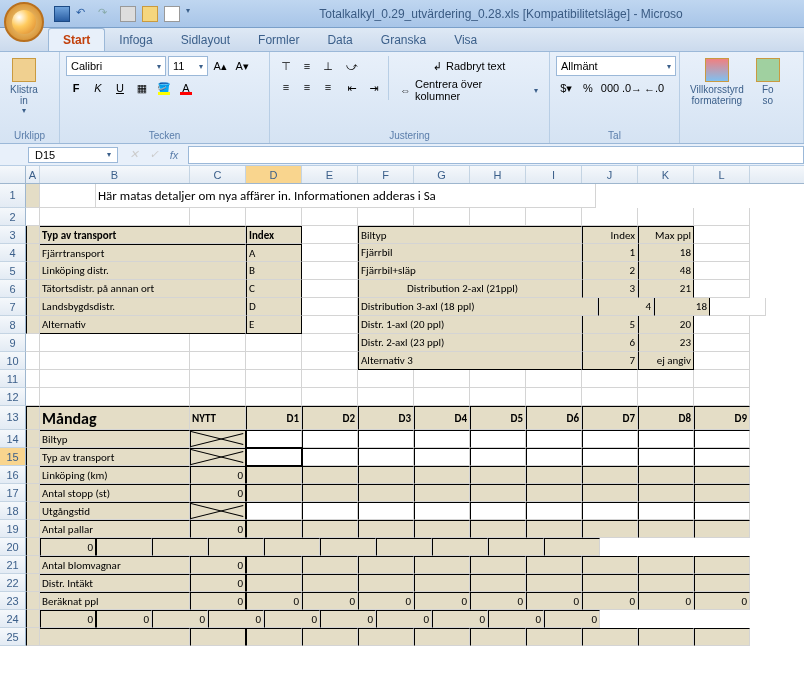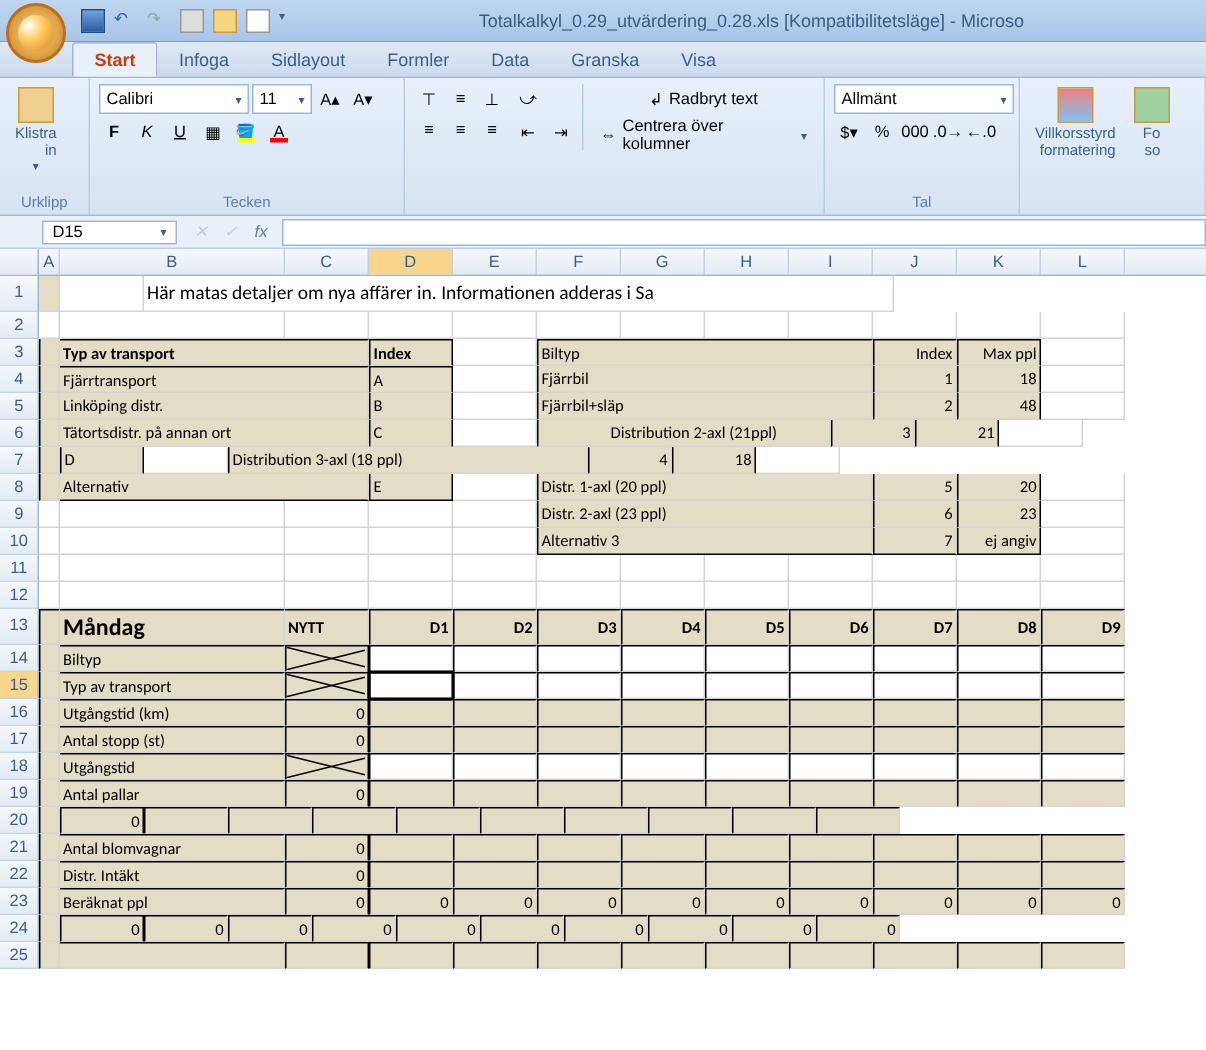--- a/index.html
+++ b/index.html
@@ -12,21 +12,21 @@
 .title-text { flex: 1; text-align: center; color: #3a5b83; font-size: 12px; }
 .ribbon-tabs { background: linear-gradient(#dfe9f5, #cbdaed); height: 24px; display: flex; align-items: flex-end; padding-left: 48px; border-bottom: 1px solid #9bb8d8; }
 .ribbon-tab { padding: 4px 14px; color: #3b5f8a; cursor: pointer; font-size: 12px; }
 .ribbon-tab.active { background: #e8f0fa; border: 1px solid #9bb8d8; border-bottom: none; border-radius: 3px 3px 0 0; color: #c2410c; font-weight: bold; }
 .ribbon { background: linear-gradient(#e8f0fa, #d5e3f3); height: 92px; display: flex; border-bottom: 1px solid #9bb8d8; }
 .ribbon-group { border-right: 1px solid #b8cee5; padding: 4px 6px 2px; display: flex; flex-direction: column; justify-content: space-between; }
 .ribbon-group-label { text-align: center; color: #5a7daa; font-size: 10px; margin-top: 2px; }
 .rg-content { display: flex; gap: 4px; flex: 1; align-items: flex-start; }
 .big-btn { display: flex; flex-direction: column; align-items: center; padding: 2px 4px; cursor: pointer; }
 .big-btn .icon { width: 24px; height: 24px; background: #f0d090; border: 1px solid #c99a40; margin-bottom: 2px; }
-.big-btn .lbl { font-size: 10px; color: #3b5f8a; text-align: right; line-height: 1.1; }
+.big-btn .lbl { font-size: 10px; color: #3b5f8a; text-align: center; line-height: 1.1; }
 .arrow-down { font-size: 8px; color: #3b5f8a; }
 .font-box { display: flex; flex-direction: column; gap: 2px; }
 .font-row { display: flex; gap: 2px; align-items:center; }
 .combo { background: #fff; border: 1px solid #9bb8d8; height: 20px; padding: 0 4px; font-size: 11px; display: flex; align-items: center; justify-content:space-between; }
 .sm-btn { width: 20px; height: 20px; border: 1px solid transparent; display: flex; align-items: center; justify-content: center; cursor: pointer; font-size: 11px; }
 .sm-color { position: relative; }
 .sm-color::after { content:''; position:absolute; bottom:2px; left:3px; right:3px; height:3px; }
 .sm-fill::after { background:#ffff00; }
 .sm-font::after { background:#ff0000; }
 .align-grid { display: grid; grid-template-columns: repeat(3, 20px); grid-template-rows: repeat(2, 20px); gap: 1px; }
@@ -151,20 +151,21 @@
             <span style="margin-right:4px">↲</span>
             <span>Radbryt text</span>
           </div>
         <div class="sm-btn" style="width:auto;padding:0 4px;margin-top:4px">
             <span style="margin-right:4px">⇔</span>
             <span>Centrera över kolumner</span>
             <span class="arrow-down" style="margin-left:4px">▾</span>
           </div>
       </div>
     </div>
+    <div class="ribbon-group-label">Justering</div>
   </div>
   <div class="ribbon-group" style="width:130px">
     <div class="rg-content">
       <div class="font-box" style="width:100%">
         <div class="combo" style="width:120px">
             <span>Allmänt</span>
             <span class="arrow-down">▾</span>
           </div>
         <div class="font-row">
           <div class="sm-btn">$▾</div>
@@ -276,28 +277,29 @@
         <div class="cell tan bl tr " style="width: 56px;">2</div>
         <div class="cell tan bl br tr " style="width: 56px;">48</div>
         <div class="cell " style="width: 56px;"></div>
       </div>
       <div class="row">
         <div class="row-h">6</div>
         <div class="cell tan bl" style="width: 14px;"></div>
         <div class="cell tan " style="width: 206px;">Tätortsdistr. på annan ort</div>
         <div class="cell tan bl br " style="width: 56px;">C</div>
         <div class="cell " style="width: 56px;"></div>
-        <div class="cell tan bl " style="width: 196px; padding-left: 48px;">Distribution 2-axl (21ppl)</div>
+        <div class="cell tan bl " style="width: 224px; padding-left: 48px;">Distribution 2-axl (21ppl)</div>
         <div class="cell tan bl tr " style="width: 56px;">3</div>
         <div class="cell tan bl br tr " style="width: 56px;">21</div>
         <div class="cell " style="width: 56px;"></div>
       </div>
       <div class="row">
         <div class="row-h">7</div>
         <div class="cell tan bl" style="width: 14px;"></div>
+        <div class="cell tan " style="width: 206px;">Landsbygdsdistr.</div>
         <div class="cell tan bl br " style="width: 56px;">D</div>
         <div class="cell " style="width: 56px;"></div>
         <div class="cell tan bl " style="width: 240px;">Distribution 3-axl (18 ppl)</div>
         <div class="cell tan bl tr " style="width: 56px;">4</div>
         <div class="cell tan bl br tr " style="width: 56px;">18</div>
         <div class="cell " style="width: 56px;"></div>
       </div>
       <div class="row">
         <div class="row-h">8</div>
         <div class="cell tan bl" style="width: 14px;"></div>
@@ -408,21 +410,21 @@
         <div class="cell bt bl tr " style="width: 56px;"></div>
         <div class="cell bt bl tr " style="width: 56px;"></div>
         <div class="cell bt bl tr " style="width: 56px;"></div>
         <div class="cell bt bl tr " style="width: 56px;"></div>
         <div class="cell bt bl tr " style="width: 56px;"></div>
         <div class="cell bt bl tr " style="width: 56px;"></div>
       </div>
       <div class="row">
         <div class="row-h">16</div>
         <div class="cell tan bl" style="width: 14px;"></div>
-        <div class="cell tan bt" style="width: 150px;">Utgångstid (km)</div>
+        <div class="cell tan bt" style="width: 150px;">Linköping (km)</div>
         <div class="cell tan bt bl br tr" style="width: 56px;">0</div>
         <div class="cell bt bl tr tan" style="width: 56px;"></div>
         <div class="cell bt bl tr tan" style="width: 56px;"></div>
         <div class="cell bt bl tr tan" style="width: 56px;"></div>
         <div class="cell bt bl tr tan" style="width: 56px;"></div>
         <div class="cell bt bl tr tan" style="width: 56px;"></div>
         <div class="cell bt bl tr tan" style="width: 56px;"></div>
         <div class="cell bt bl tr tan" style="width: 56px;"></div>
         <div class="cell bt bl tr tan" style="width: 56px;"></div>
         <div class="cell bt bl tr tan" style="width: 56px;"></div>

